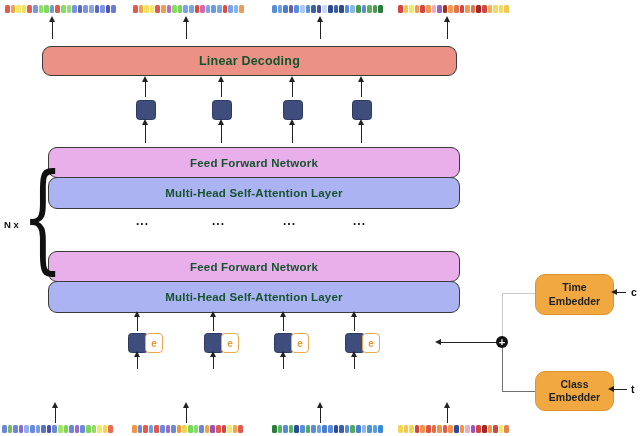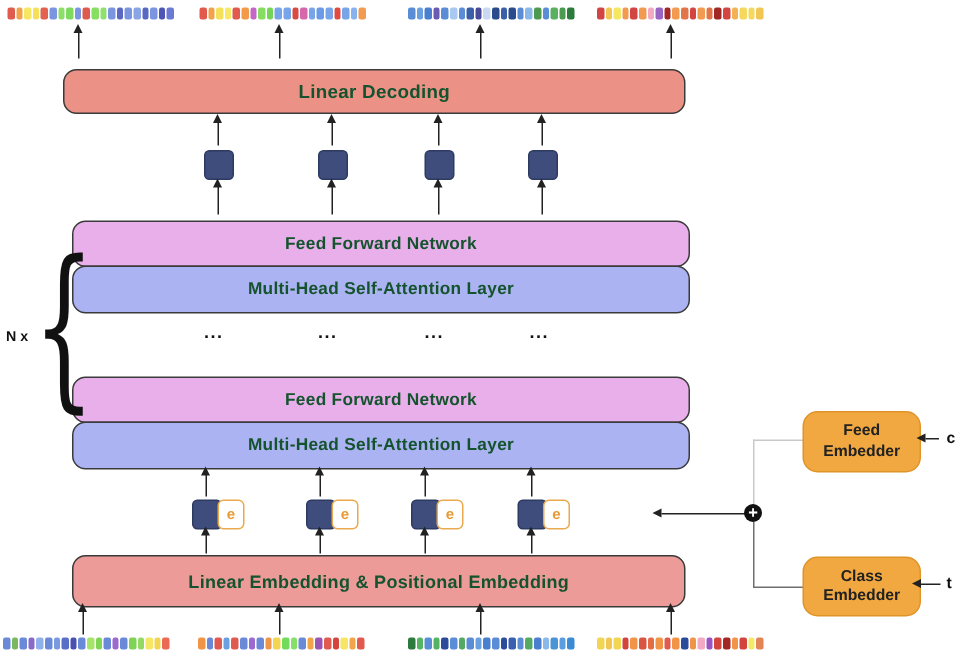--- a/index.html
+++ b/index.html
@@ -185,21 +185,20 @@
   <div class="tok" style="left:274px;top:333px"></div>
   <div class="ebox" style="left:291px;top:333px">e</div>
   <div class="tok" style="left:345px;top:333px"></div>
   <div class="ebox" style="left:362px;top:333px">e</div>
 
   <div class="arr-up" style="left:137px;top:356px;height:13px"></div>
   <div class="arr-up" style="left:213px;top:356px;height:13px"></div>
   <div class="arr-up" style="left:283px;top:356px;height:13px"></div>
   <div class="arr-up" style="left:354px;top:356px;height:13px"></div>
 
-  <div class="block" style="left:48px;top:370px;width:407px;height:33px;background:#ec9b99;font-size:12px">Linear Embedding &amp; Positional Embedding</div>
 
   <div class="arr-up" style="left:55px;top:407px;height:16px"></div>
   <div class="arr-up" style="left:186px;top:407px;height:16px"></div>
   <div class="arr-up" style="left:320px;top:407px;height:16px"></div>
   <div class="arr-up" style="left:447px;top:407px;height:16px"></div>
 
   <div class="strip" style="left:2px;top:425px">
       <span class="sq" style="background: rgb(106, 138, 216);"></span>
       <span class="sq" style="background: rgb(122, 184, 96);"></span>
       <span class="sq" style="background: rgb(106, 138, 216);"></span>
@@ -287,21 +286,21 @@
       <span class="sq" style="background: rgb(245, 234, 103);"></span>
       <span class="sq" style="background: rgb(226, 132, 86);"></span>
     </div>
 
   <div class="conn" style="left:502px;top:293px;width:33px;height:44px;border-left:1.5px solid #c9c9c9;border-top:1.5px solid #c9c9c9"></div>
   <div class="conn" style="left:502px;top:348px;width:33px;height:43px;border-left:1.5px solid #6f6f6f;border-bottom:1.5px solid #6f6f6f"></div>
   <div class="arr-left" style="left:441px;top:342px;width:56px"></div>
   <div class="plus" style="left:496px;top:336px">+</div>
 
   <div class="embedder" style="left:535px;top:274px;width:77px;height:39px">
-    <span>Feed</span>
+    <span>Time</span>
     <span>Embedder</span>
   </div>
   <div class="arr-left" style="left:617px;top:292px;width:9px"></div>
   <div class="small-letter" style="left:631px;top:286px">c</div>
 
   <div class="embedder" style="left:535px;top:371px;width:77px;height:38px">
     <span>Class</span>
     <span>Embedder</span>
   </div>
   <div class="arr-left" style="left:614px;top:389px;width:13px"></div>

